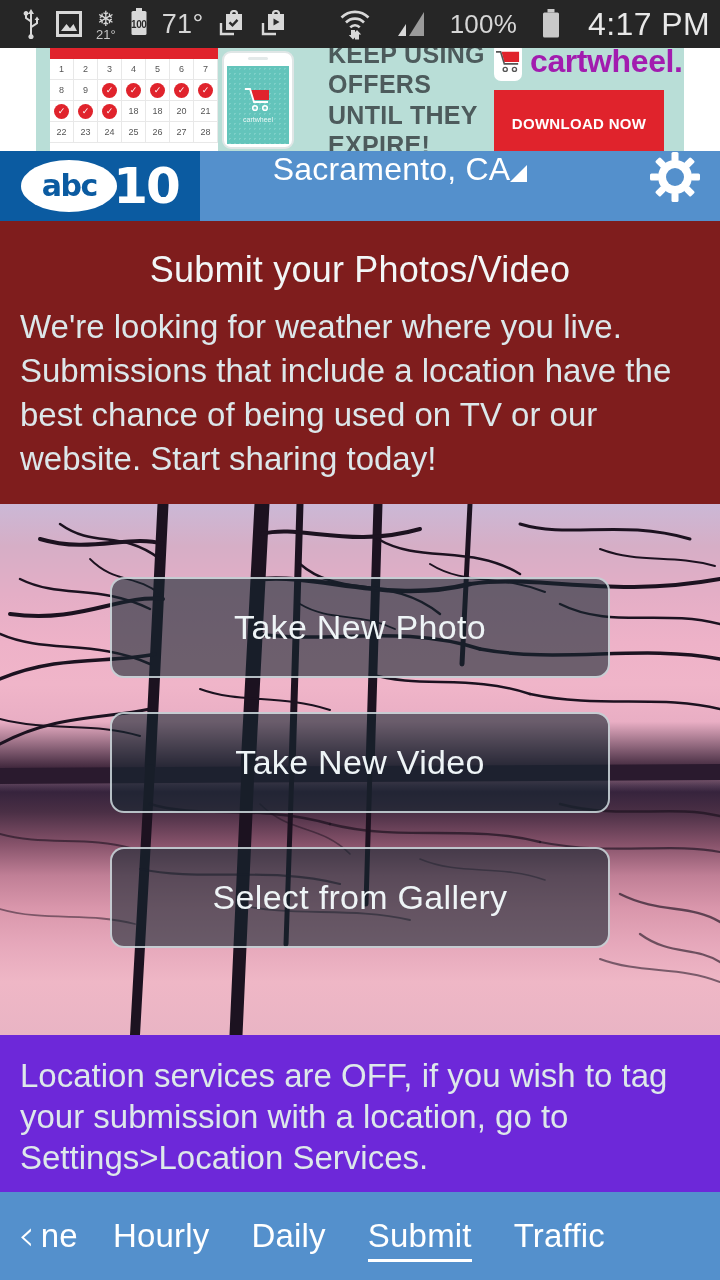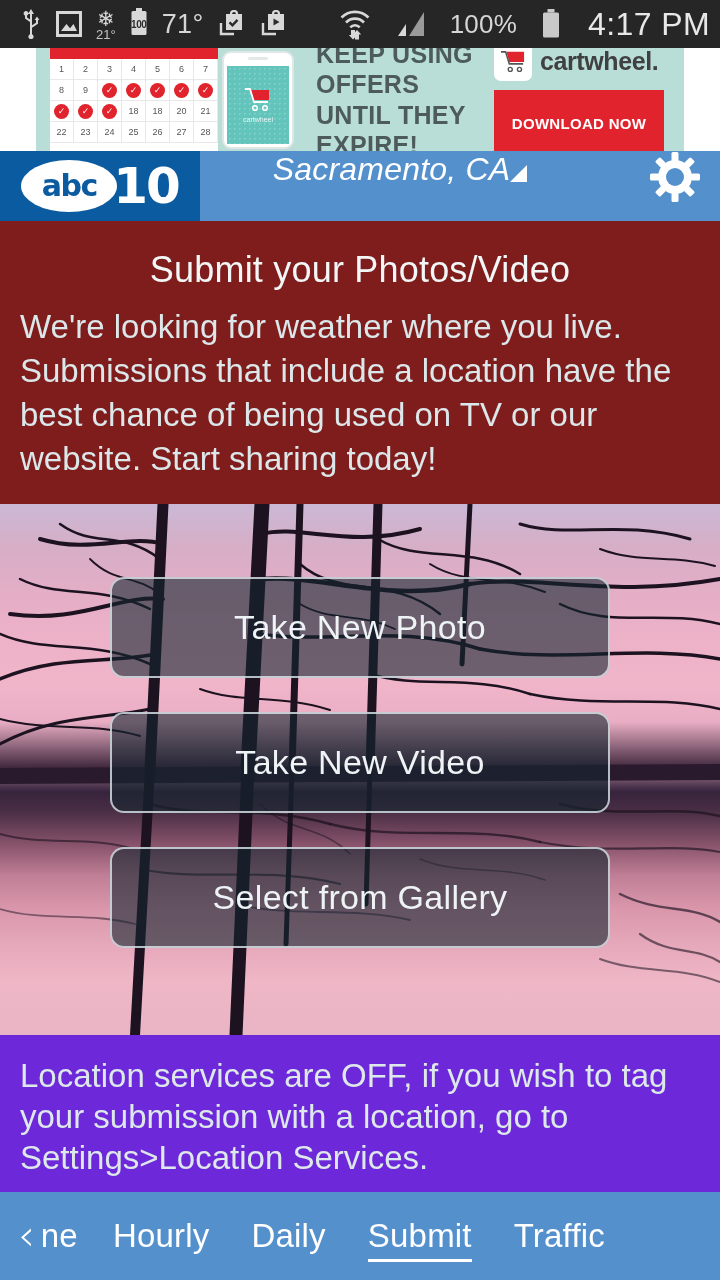--- a/index.html
+++ b/index.html
@@ -62,31 +62,31 @@
     position:absolute; left:3px; right:3px; top:13px; bottom:3px;
     background:#63c4bb;
     background-image:radial-gradient(#7ed0c8 1px, transparent 1px);
     background-size:5px 5px;
     display:flex; flex-direction:column; align-items:center; justify-content:center;
   }
   .ad-phone .notch {
     position:absolute; top:4px; left:50%; transform:translateX(-50%);
     width:20px; height:3px; background:#e3e9e9; border-radius:2px;
   }
-  .ad-copy { flex:1 1 auto; padding-left:22px; }
+  .ad-copy { flex:1 1 auto; padding-left:34px; }
   .ad-copy .l1, .ad-copy .l2 {
     color:#4d5b5c; font-weight:bold; font-size:25px; letter-spacing:.3px; line-height:1.22;
   }
   .ad-right { flex:0 0 auto; width:190px; padding-right:10px; }
   .ad-brand { display:flex; align-items:center; gap:8px; }
   .ad-brandmark {
     width:38px; height:38px; background:#fff; border-radius:7px;
     display:flex; align-items:center; justify-content:center;
   }
-  .ad-brandtxt { font-size:25px; color:#404040; font-weight:bold; letter-spacing:-.4px; }
+  .ad-brandtxt { font-size:32px; color:#a21caf; font-weight:bold; letter-spacing:-.4px; }
   .ad-dl {
     margin-top:9px; background:#e0232c; color:#fff; text-align:center;
     font-size:15px; font-weight:bold; letter-spacing:.3px; padding:25px 0; width:170px;
   }
 
   
   .appheader {
     position:absolute; top:151px; left:0; width:720px; height:70px;
     background:#5490cc; display:flex; align-items:flex-start;
   }
@@ -101,21 +101,21 @@
   .logo .oval span {
     color:#0b5ba1; font-size:30px; font-weight:bold; letter-spacing:-1.5px;
     font-family:"DejaVu Sans", sans-serif; margin-top:-2px;
   }
   .logo .ten {
     color:#fff; font-size:50px; font-weight:bold; letter-spacing:-2px; margin-left:-6px;
     font-family:"DejaVu Sans", sans-serif;
   }
   .loc {
     flex:1 1 auto; display:flex; align-items:center; justify-content:center;
-    gap:0; padding-right:30px;font-style:italic;
+    gap:0; padding-right:30px;
   }
   .loc .loctext { color:#fff; font-size:32px; letter-spacing:.2px; }
   .loc .caret {
     width:0; height:0; border-left:17px solid transparent;
     border-bottom:17px solid #fff; margin-top:8px;
   }
   .gearbtn { width:90px; display:flex; align-items:center; justify-content:center; }
 
   
   .intro { position:absolute; top:221px; left:0; width:720px; height:283px; background:#7f1d1d; }

